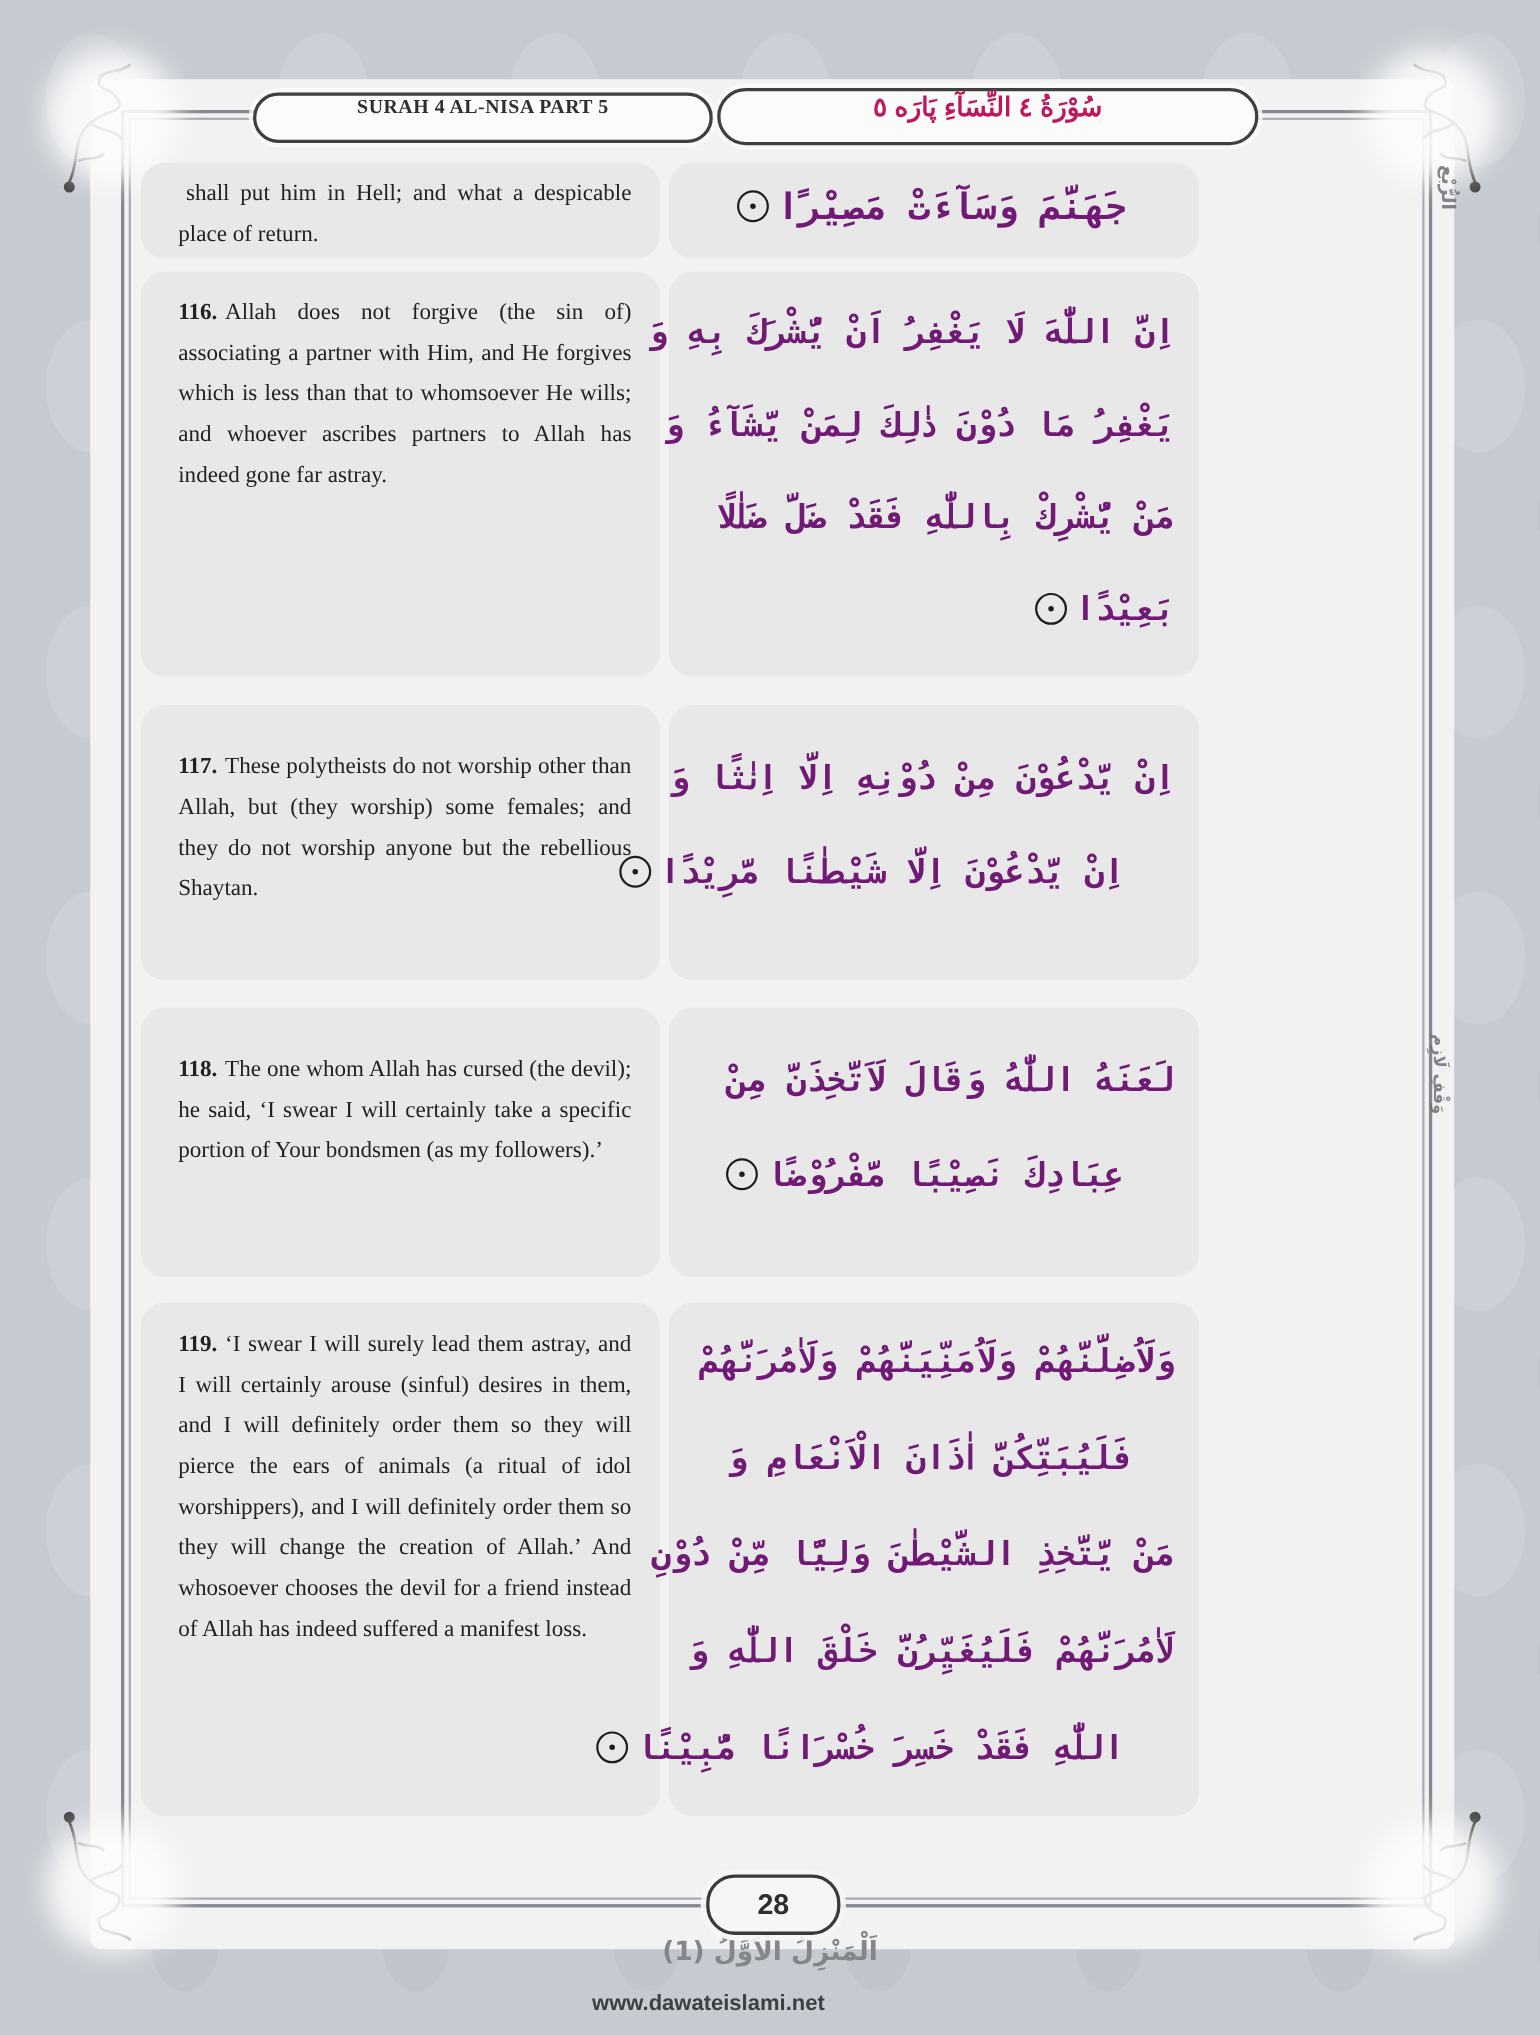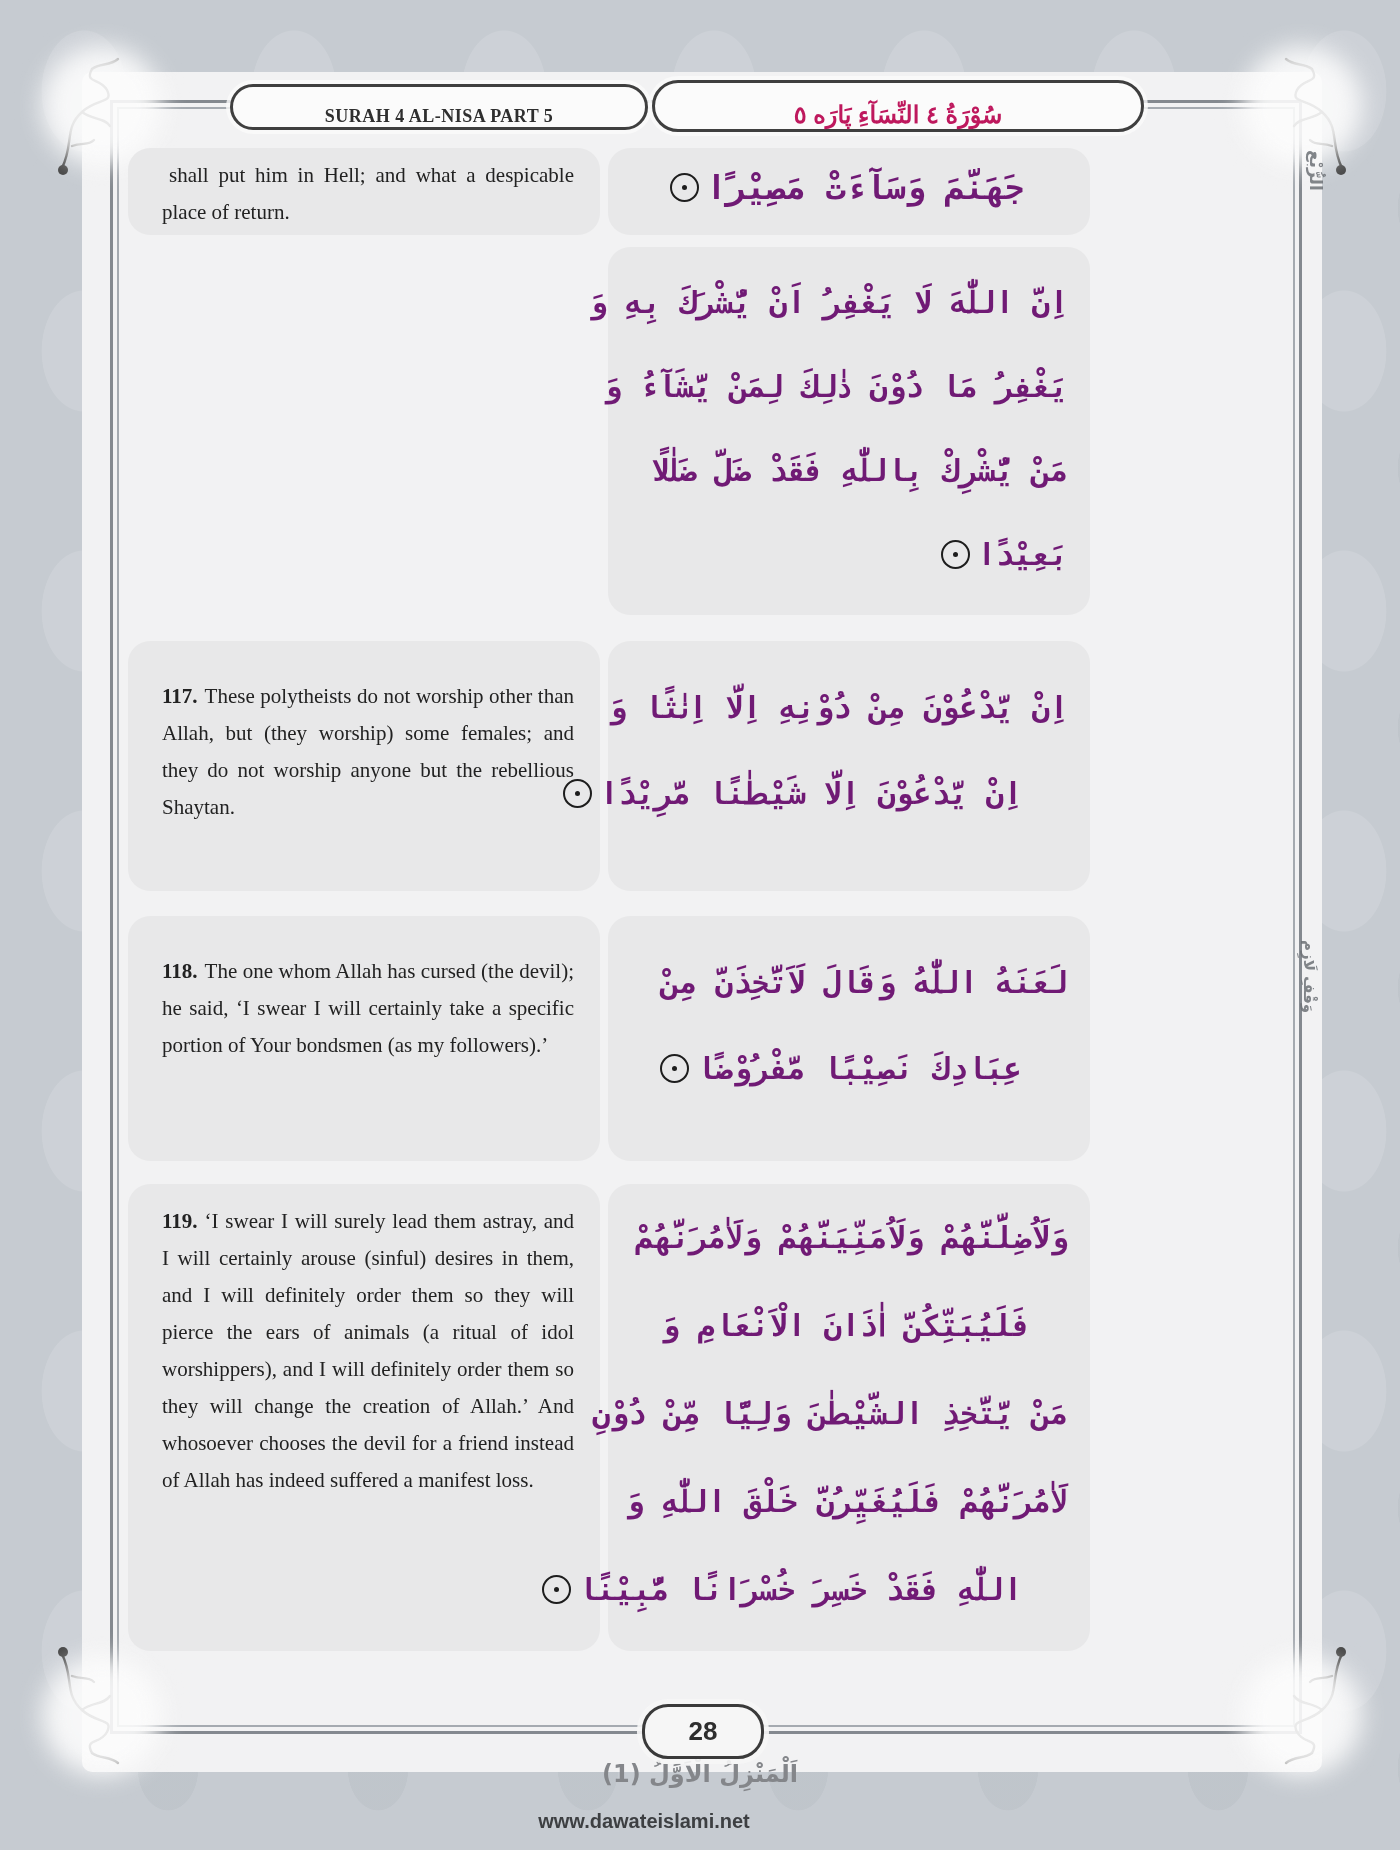--- a/index.html
+++ b/index.html
@@ -22,21 +22,21 @@
   
   .corner{position:absolute;width:150px;height:150px;z-index:3;}
   .corner .cloud{position:absolute;left:0;top:0;width:120px;height:120px;border-radius:50%;
     background:rgba(252,252,252,0.9);filter:blur(12px);}
   .c-tl{left:42px;top:46px;}
   .c-tr{left:1212px;top:46px;transform:scaleX(-1);}
   .c-bl{left:42px;top:1626px;transform:scaleY(-1);}
   .c-br{left:1212px;top:1626px;transform:scale(-1,-1);}
   
   .pill{position:absolute;z-index:4;background:#fbfbfb;border:3px solid #3f3f3f;
-    border-radius:26px;display:flex;align-items:flex-end;justify-content:center;
+    border-radius:26px;display:flex;align-items:flex-start;justify-content:center;
     box-shadow:0 0 0 4px rgba(250,250,250,0.8);}
   .pill-left{left:230px;top:84px;width:412px;height:40px;}
   .pill-left span{font-size:18px;font-weight:bold;letter-spacing:0.5px;color:#2f2f2f;}
   .pill-right{left:652px;top:80px;width:486px;height:46px;}
   .pill-right span{font-size:24px;font-weight:bold;color:#be185d;
     font-family:Liberation Sans, sans-serif;direction:rtl;}
   
   .margin-note{position:absolute;z-index:4;color:#6d7176;
     font-family:"DejaVu Sans", sans-serif;writing-mode:vertical-rl;
     font-size:17px;font-weight:bold;opacity:0.85;}
@@ -155,20 +155,23 @@
 
 <div class="content">
 
   <div class="block eng r1">
     <p><b class="vnum"></b><span>shall put him in Hell; and what a despicable place of return.</span></p>
   </div>
   <div class="block ar r1">
     <div class="ar-line ctr"><span>جَهَنَّمَ وَسَآءَتْ مَصِيْرًا</span><span class="medallion"></span></div>
   </div>
 
+  <div class="block eng r2">
+    <p><b class="vnum">116.</b><span>Allah does not forgive (the sin of) associating a partner with Him, and He forgives which is less than that to whomsoever He wills; and whoever ascribes partners to Allah has indeed gone far astray.</span></p>
+  </div>
   <div class="block ar r2">
     <div class="ar-line"><span>اِنَّ اللّٰهَ لَا يَغْفِرُ اَنْ يُّشْرَكَ بِهِ وَ</span></div>
     <div class="ar-line"><span>يَغْفِرُ مَا دُوْنَ ذٰلِكَ لِمَنْ يَّشَآءُ وَ</span></div>
     <div class="ar-line"><span>مَنْ يُّشْرِكْ بِاللّٰهِ فَقَدْ ضَلَّ ضَلٰلًا</span></div>
     <div class="ar-line"><span>بَعِيْدًا</span><span class="medallion"></span></div>
   </div>
 
   <div class="block eng r3">
     <p><b class="vnum">117.</b><span>These polytheists do not worship other than Allah, but (they worship) some females; and they do not worship anyone but the rebellious Shaytan.</span></p>
   </div>

